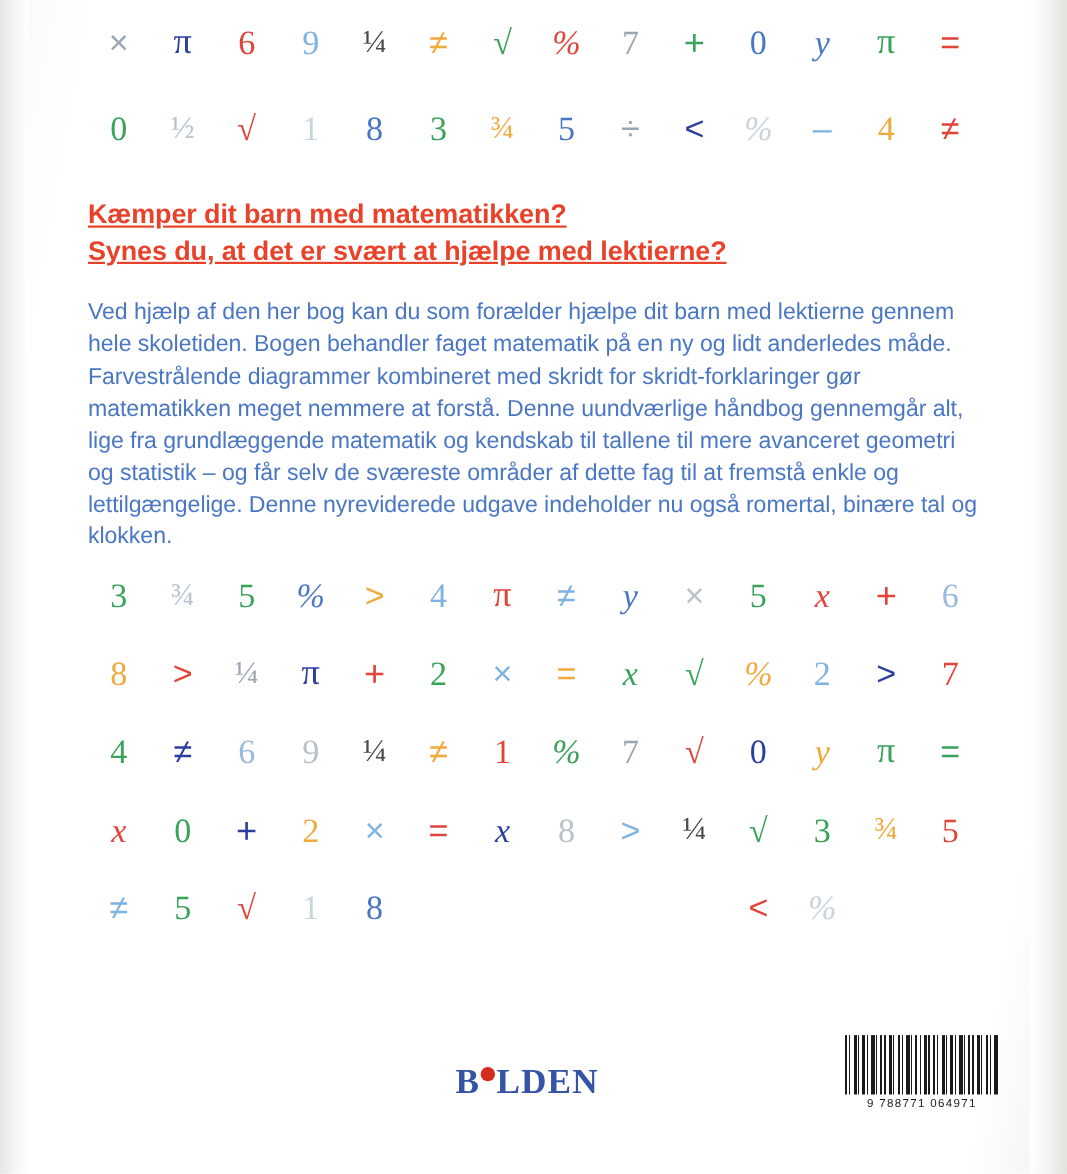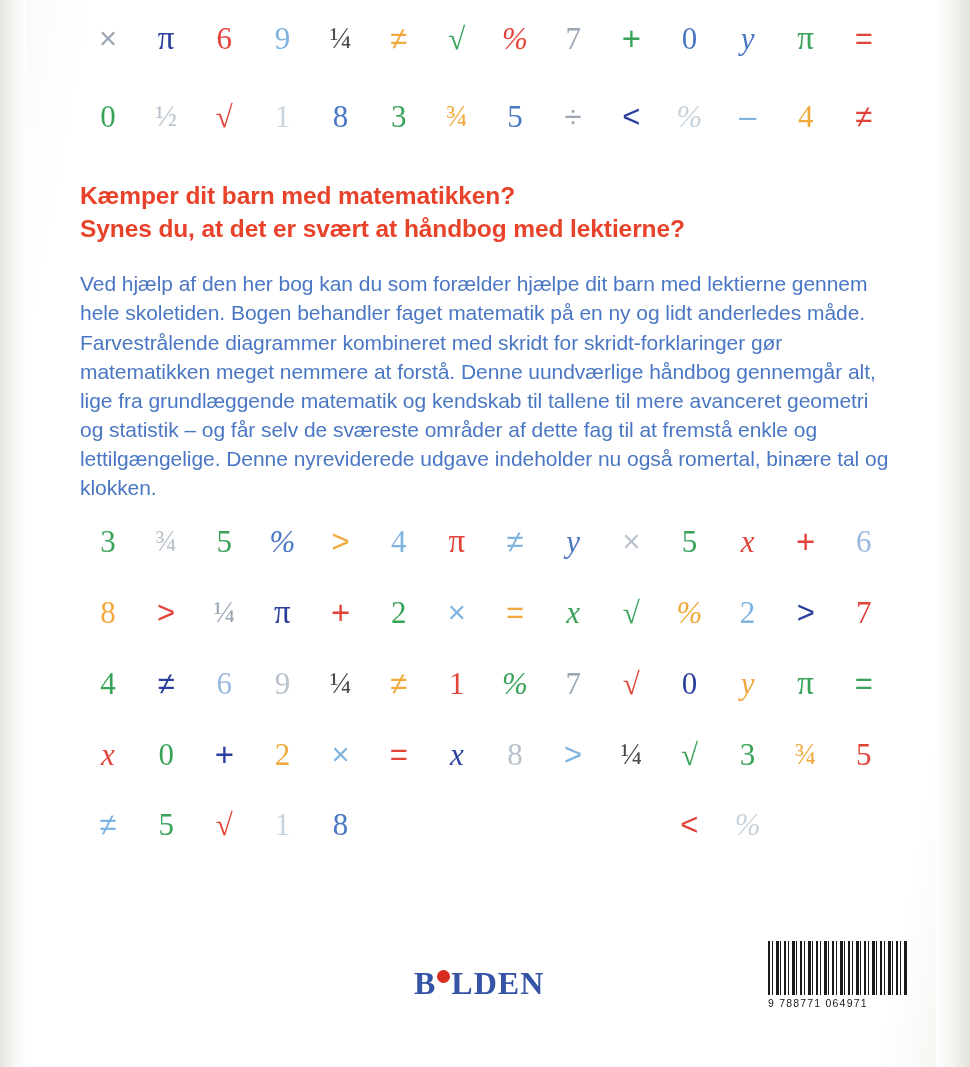--- a/index.html
+++ b/index.html
@@ -115,20 +115,21 @@
       #1a1a1a 0px, #1a1a1a 2px, #ffffff 2px, #ffffff 4px,
       #1a1a1a 4px, #1a1a1a 5px, #ffffff 5px, #ffffff 8px,
       #1a1a1a 8px, #1a1a1a 11px, #ffffff 11px, #ffffff 12px,
       #1a1a1a 12px, #1a1a1a 13px, #ffffff 13px, #ffffff 16px);
   }
   #barcode .isbn {
     font-family: "Liberation Sans", sans-serif;
     font-size: 10.5px;
     letter-spacing: 1.2px;
     color: #1a1a1a;
+    text-align: center;
     margin-top: 2px;
   }
 </style>
 </head>
 <body>
 
 <div id="page">
 
   <div id="top-symbols" style="padding-top:22px;">
       <div class="symbol-row" style="margin-bottom: 46px;">
@@ -158,23 +159,23 @@
         <span class="sym-serif" style="color: rgb(74, 119, 196); font-size: 31px;">5</span>
         <span style="color: rgb(154, 166, 180); font-size: 31px;">÷</span>
         <span style="color: rgb(43, 63, 158); font-size: 31px;">&lt;</span>
         <span class="sym-italic" style="color: rgb(199, 211, 221); font-size: 31px;">%</span>
         <span style="color: rgb(127, 179, 224); font-size: 31px;">–</span>
         <span class="sym-serif" style="color: rgb(240, 169, 60); font-size: 31px;">4</span>
         <span style="color: rgb(226, 68, 58); font-size: 31px;">≠</span>
       </div>
     </div>
 
-  <div class="headline" style="margin-top:48px;">
+  <div class="headline" style="margin-top:48px;text-decoration:underline;">
     <div>Kæmper dit barn med matematikken?</div>
-    <div>Synes du, at det er svært at håndbog med lektierne?</div>
+    <div>Synes du, at det er svært at hjælpe med lektierne?</div>
   </div>
 
   <div class="body-text" style="margin-top:24px;">
     <p>Ved hjælp af den her bog kan du som forælder hjælpe dit barn med lektierne gennem hele skoletiden. Bogen behandler faget matematik på en ny og lidt anderledes måde. Farvestrålende diagrammer kombineret med skridt for skridt-forklaringer gør matematikken meget nemmere at forstå. Denne uundværlige håndbog gennemgår alt, lige fra grundlæggende matematik og kendskab til tallene til mere avanceret geometri og statistik – og får selv de sværeste områder af dette fag til at fremstå enkle og lettilgængelige. Denne nyreviderede udgave indeholder nu også romertal, binære tal og klokken.</p>
   </div>
 
   <div id="bottom-symbols" style="margin-top:10px;">
       <div class="symbol-row" style="margin-bottom: 38px;">
         <span class="sym-serif" style="color: rgb(58, 163, 90); font-size: 31px;">3</span>
         <span class="sym-serif" style="color: rgb(185, 194, 204); font-size: 29px;">¾</span>

